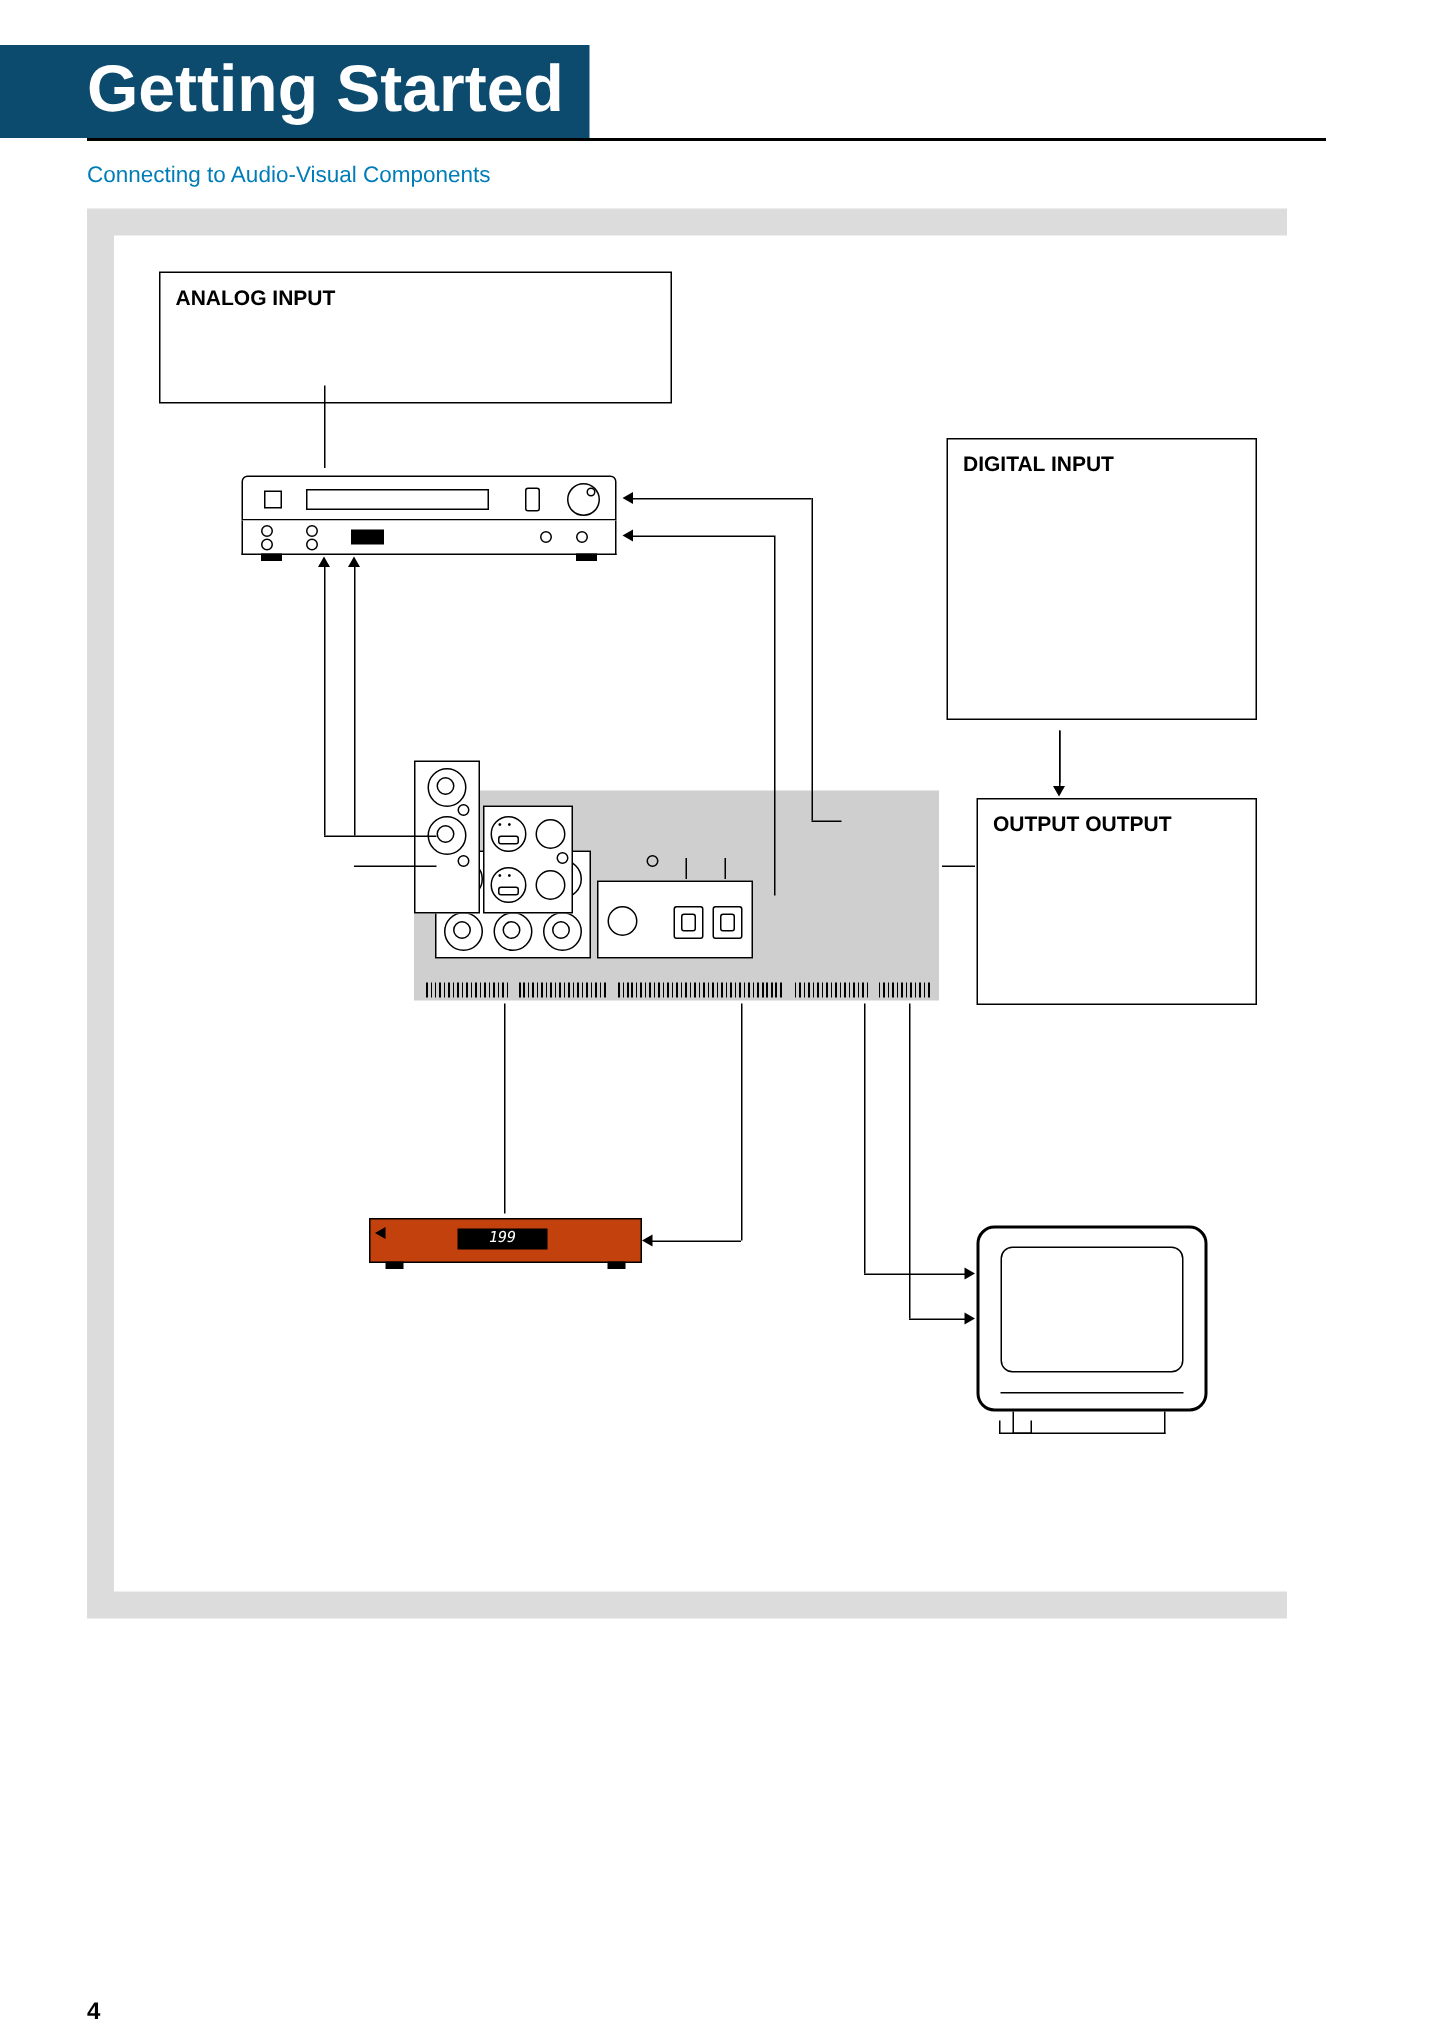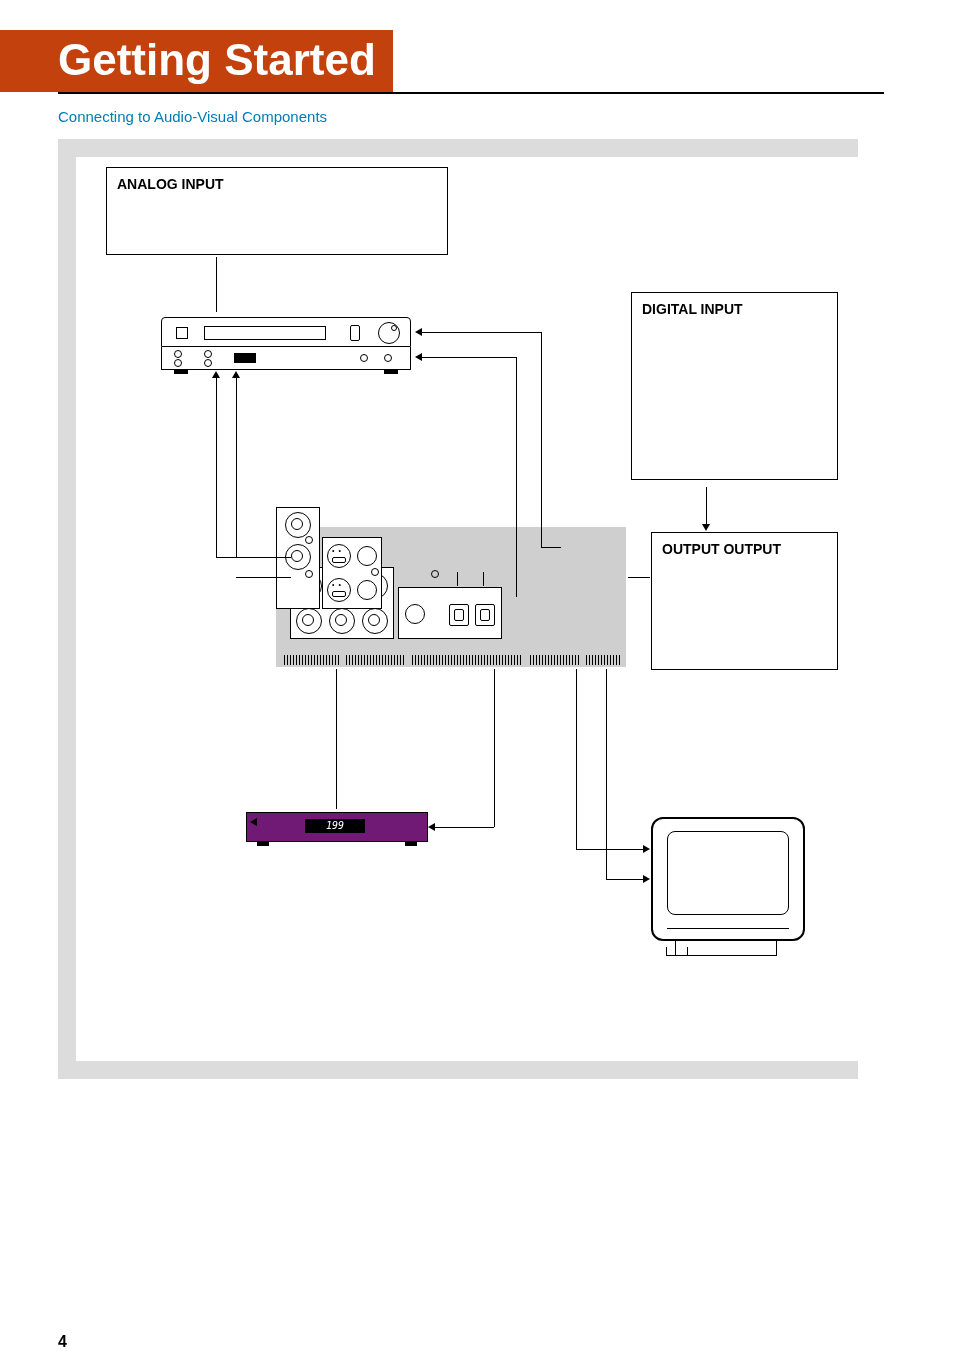--- a/index.html
+++ b/index.html
@@ -9,21 +9,21 @@
     background: #fff;
     width: 954px;
   }
   .page {
     width: 954px;
     min-height: 1351px;
     position: relative;
     background: #fff;
   }
   .title-bar {
-    background: #c2410c;
+    background: #0c4a6e;
     color: #fff;
     padding: 8px 0 2px 58px;
     font-size: 44px;
     font-weight: bold;
     width: 335px;
     height: 52px;
     line-height: 1;
     margin-top: 30px;
   }
   .underline {
@@ -55,21 +55,21 @@
   .label-box {
     position: absolute;
     border: 1.5px solid #000;
     background: #fff;
     padding: 8px 10px;
     font-size: 14px;
     font-weight: bold;
   }
   .analog-input-box {
     left: 30px;
-    top: 10px;
+    top: 24px;
     width: 320px;
     height: 70px;
   }
   .digital-input-box {
     left: 555px;
     top: 135px;
     width: 185px;
     height: 170px;
   }
   .digital-output-box {
@@ -276,21 +276,21 @@
   }
 
   
   .tuner {
     position: absolute;
     left: 170px;
     top: 655px;
     width: 180px;
     height: 28px;
     border: 1.5px solid #000;
-    background: #701a75;
+    background: #c2410c;
   }
   .tuner-display {
     position: absolute;
     left: 58px;
     top: 6px;
     width: 60px;
     height: 14px;
     background: #000;
     color: #fff;
     font-family: monospace;

